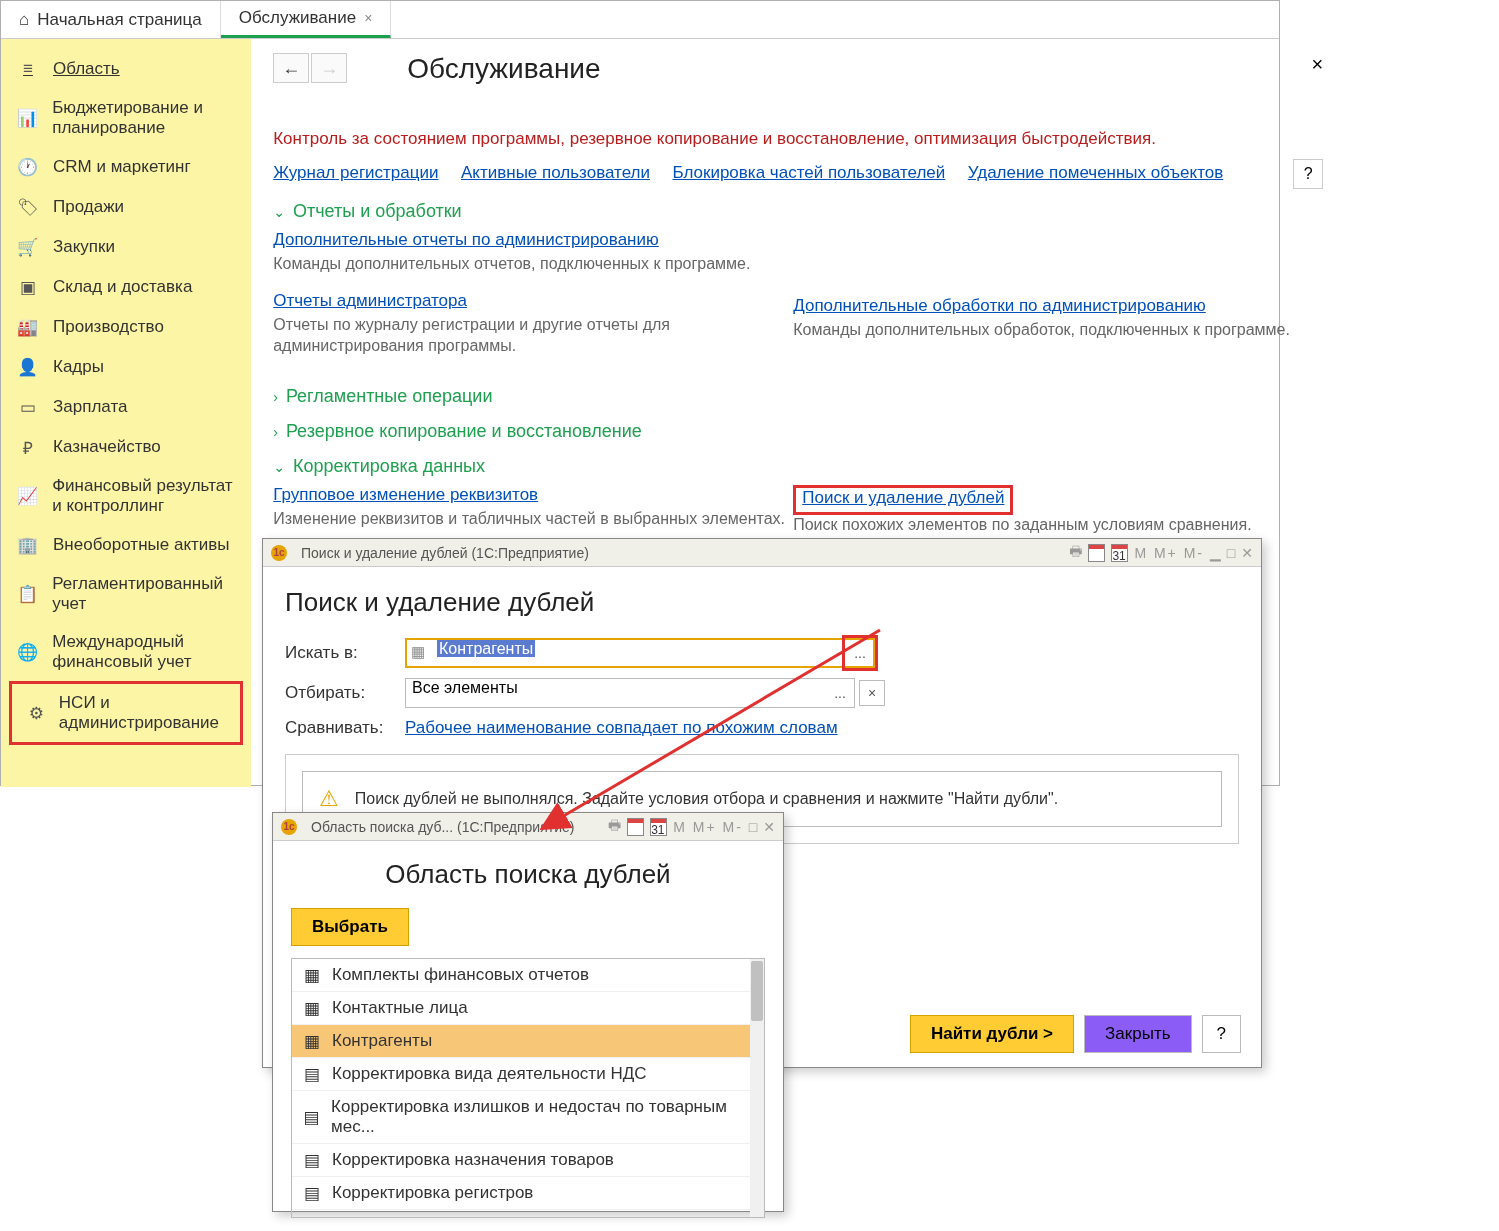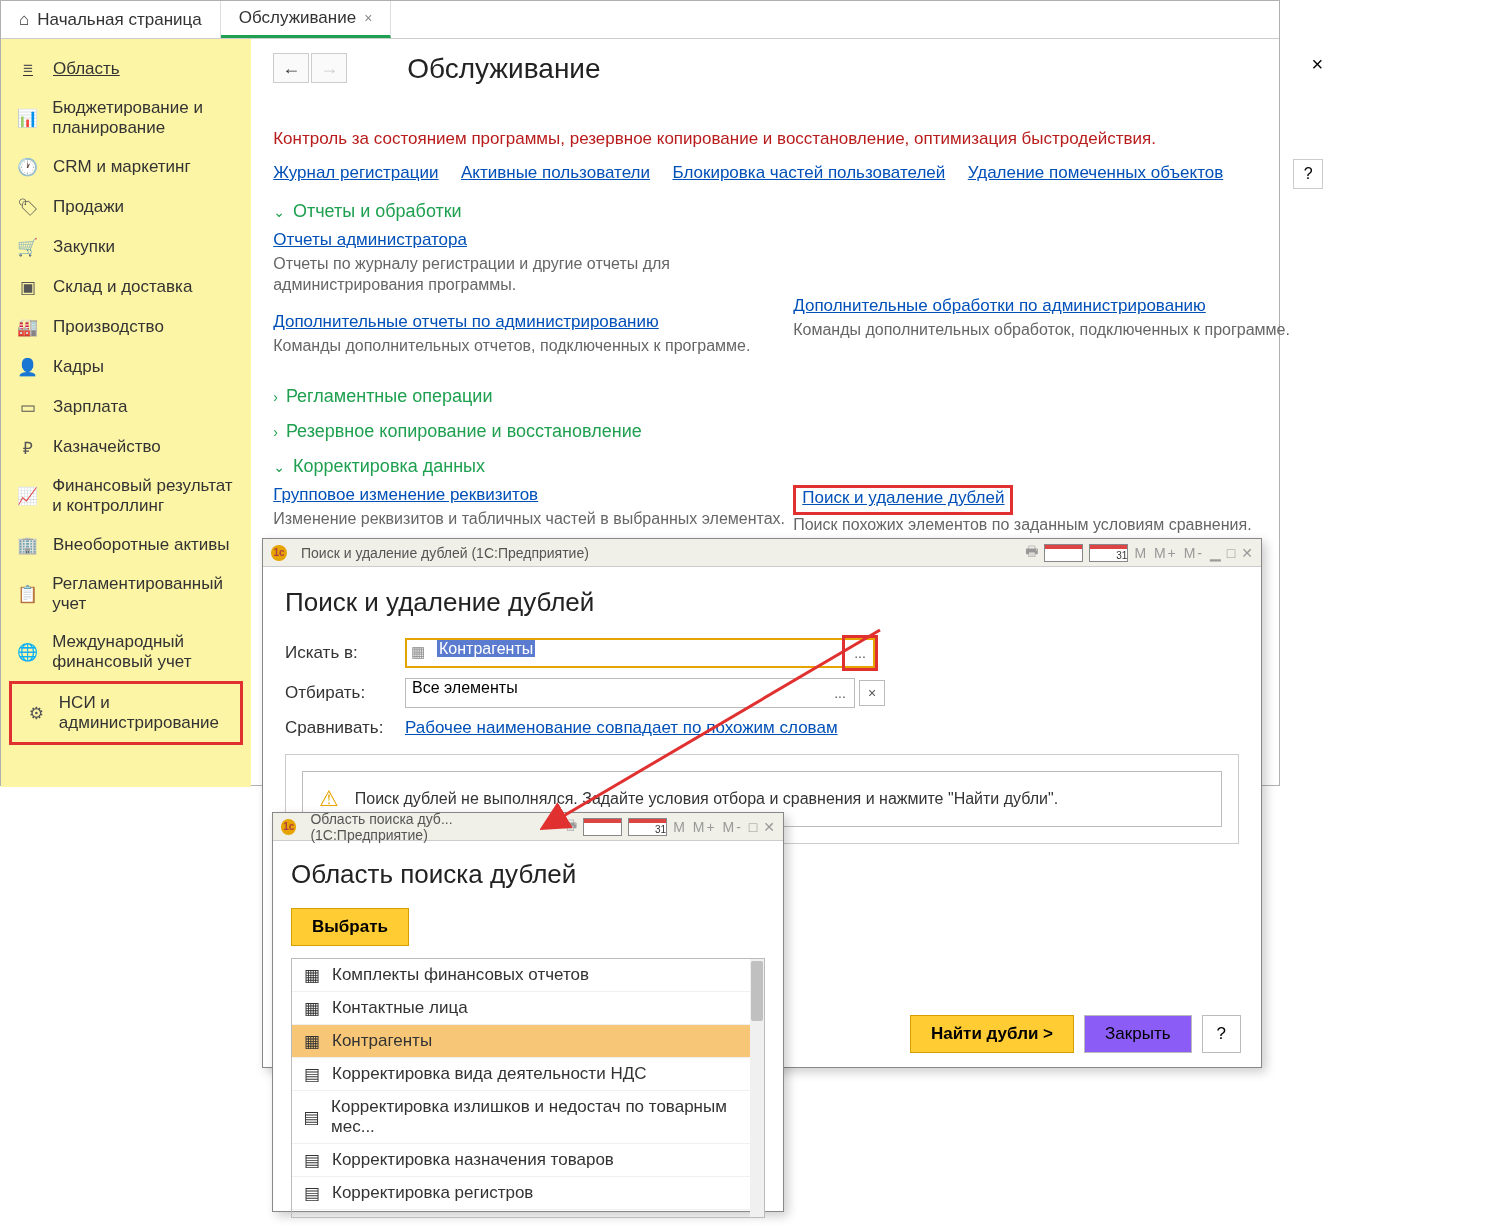--- a/index.html
+++ b/index.html
@@ -67,33 +67,33 @@
   .warn-icon { color: #e6a400; font-size: 22px; }
   
   .m1-footer { position: absolute; bottom: 14px; right: 20px; display: flex; gap: 10px; }
   .btn-primary { background: #ffcc33; border: 1px solid #d4a000; padding: 8px 20px; font-size: 17px; font-weight: bold; cursor: pointer; }
   .btn-plain { background: #8b5cf6; border: 1px solid #bbb; padding: 8px 20px; font-size: 17px; cursor: pointer; }
   .btn-help { background: #fff; border: 1px solid #bbb; padding: 8px 14px; font-size: 17px; cursor: pointer; }
   
   
   .modal2 { position: absolute; top: 812px; left: 272px; width: 512px; height: 400px; background: #fff; border: 1px solid #888; box-shadow: 4px 4px 10px rgba(0,0,0,0.2); }
   .m2-body { padding: 18px 18px 10px 18px; }
-  .m2-title { font-size: 26px; color: #222; margin-bottom: 18px; }
+  .m2-title { font-size: 26px; color: #222; margin-bottom: 18px; text-align: center; }
   .btn-select { background: #ffcc33; border: 1px solid #d4a000; padding: 8px 20px; font-size: 17px; font-weight: bold; cursor: pointer; margin-bottom: 12px; }
   .list-box { border: 1px solid #bbb; height: 260px; overflow: hidden; position: relative; }
   .list-item { display: flex; align-items: center; padding: 6px 10px; font-size: 17px; color: #333; cursor: pointer; border-bottom: 1px solid #f0f0f0; }
   .list-item.selected { background: #f7c777; }
   .li-icon { width: 20px; height: 16px; margin-right: 10px; display: inline-flex; align-items: center; justify-content: center; }
   .scroll-track { position: absolute; right: 0; top: 0; bottom: 0; width: 14px; background: #f0f0f0; }
   .scroll-thumb { position: absolute; right: 1px; top: 2px; width: 12px; height: 60px; background: #c0c0c0; border-radius: 2px; }
   
   .arrow-line { position: absolute; pointer-events: none; }
   
   .tb-m { letter-spacing: 2px; }
-  .cal-icon { display: inline-block; width: 39px; height: 18px; border: 1px solid #888; background: linear-gradient(#d44 0 4px, #fff 4px 100%); font-size: 10px; text-align: right; line-height: 22px; color: #333; }
+  .cal-icon { display: inline-block; width: 17px; height: 18px; border: 1px solid #888; background: linear-gradient(#d44 0 4px, #fff 4px 100%); font-size: 12px; text-align: left; line-height: 22px; color: #333; }
   .logo-1c { background: #e6a400; color: #b04040; width: 16px; height: 16px; border-radius: 50%; display: inline-flex; align-items: center; justify-content: center; font-size: 10px; font-weight: bold; }
 </style>
 </head>
 <body>
 
 <div class="app-border">
   <div class="tab-bar">
     <div class="tab">
       <span class="home-icon">⌂</span>
       <span>Начальная страница</span>
@@ -188,26 +188,26 @@
         <a>Удаление помеченных объектов</a>
       </div>
       
       <div class="section-head">
           <span class="chev">⌄</span>
           <span>Отчеты и обработки</span>
         </div>
       <div class="two-col">
         <div class="col">
           <div class="item-block">
+            <a>Дополнительные отчеты по администрированию</a>
+            <div class="desc">Команды дополнительных отчетов, подключенных к программе.</div>
+          </div>
+          <div class="item-block">
             <a>Отчеты администратора</a>
             <div class="desc">Отчеты по журналу регистрации и другие отчеты для администрирования программы.</div>
-          </div>
-          <div class="item-block">
-            <a>Дополнительные отчеты по администрированию</a>
-            <div class="desc">Команды дополнительных отчетов, подключенных к программе.</div>
           </div>
         </div>
         <div class="col">
           <div class="item-block" style="margin-top:66px">
             <a>Дополнительные обработки по администрированию</a>
             <div class="desc">Команды дополнительных обработок, подключенных к программе.</div>
           </div>
         </div>
       </div>
       

